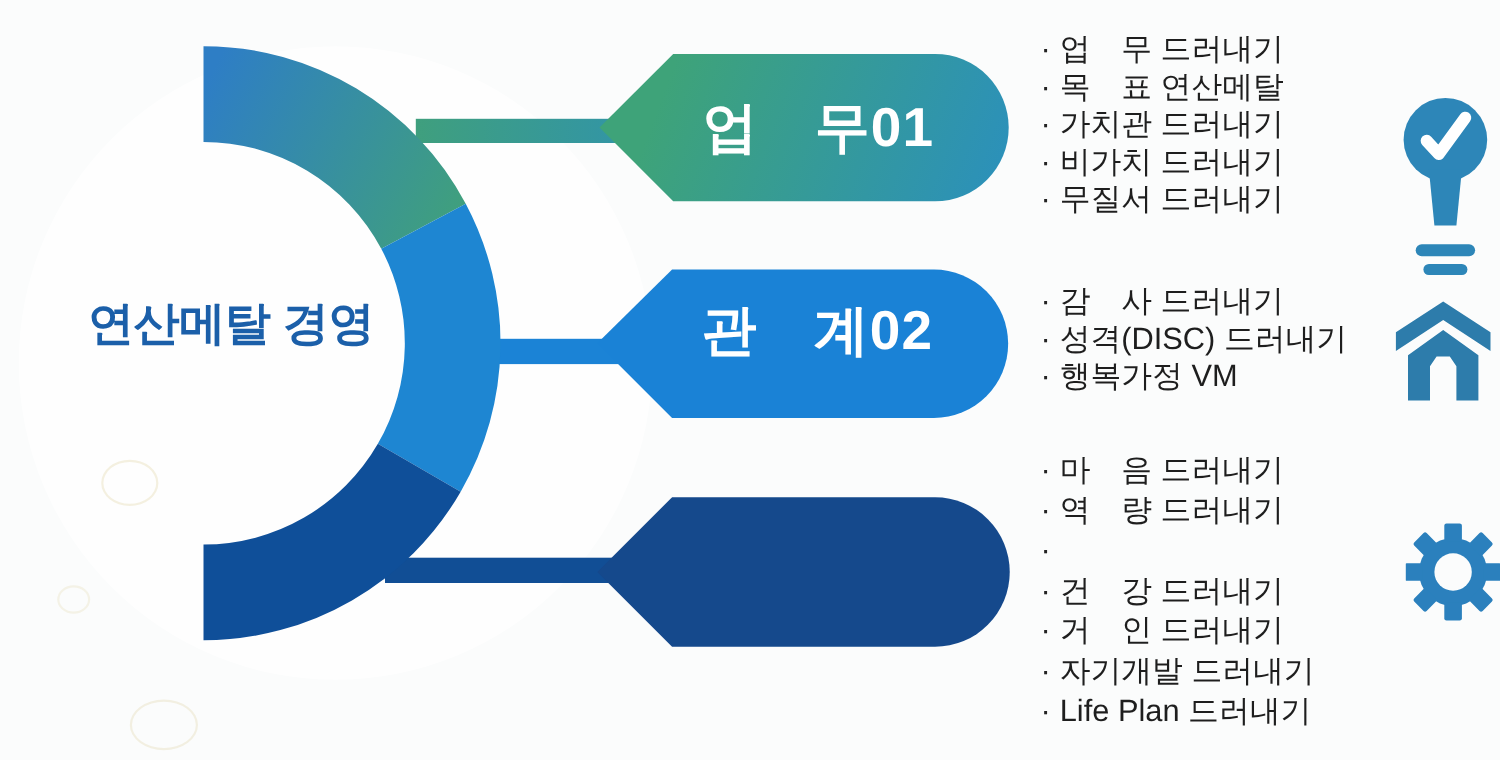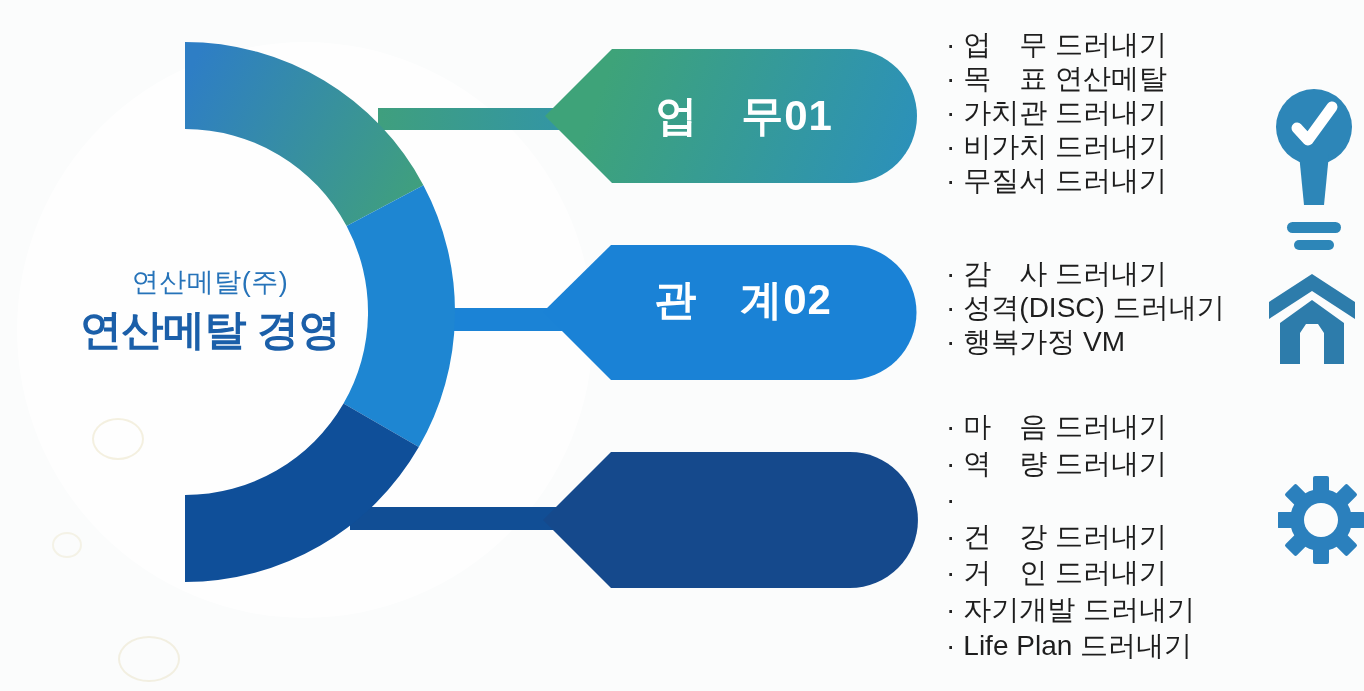--- a/index.html
+++ b/index.html
@@ -12,21 +12,21 @@
   .stage { position:absolute; inset:0; }
   svg.diagram { position:absolute; left:0; top:0; }
   .icon { position:absolute; }
 
   .title-block { position:absolute; left:40px; top:264px; width:340px; text-align:center; }
   .title-company { font-size:27px; color:#2673b9; letter-spacing:0.5px; }
   .title-main { font-size:42px; font-weight:800; color:#1b5fa9; margin-top:2px; letter-spacing:-0.5px; }
 
   .pill-label {
     position:absolute; display:flex; align-items:center; justify-content:center;
-    color:#ffffff; font-weight:700; font-size:42px; letter-spacing:1px;
+    color:#ffffff; font-weight:700; font-size:50px; letter-spacing:1px;
     padding-left:26px; pointer-events:none;
   }
   .pl1 { left:545px; top:49px;  width:372px; height:134px; }
   .pl2 { left:543px; top:245px; width:374px; height:110px; }
   .pl3 { left:543px; top:452px; width:375px; height:136px; }
 
   .list { position:absolute; left:946px; color:#1e1e1e; font-size:28px; }
   .l1 { top:28px; }
   .l2 { top:257px; }
   .l3 { top:409px; }
@@ -70,21 +70,20 @@
     <path fill="url(#gSeg1)" d="M185,42 A270,270 0 0 1 423.4,185.2 L346.6,226.1 A183,183 0 0 0 185,129 Z"></path>
     <path fill="#1e86d2" d="M423.4,185.2 A270,270 0 0 1 418.8,447 L343.5,403.5 A183,183 0 0 0 346.6,226.1 Z"></path>
     <path fill="#0f4f99" d="M418.8,447 A270,270 0 0 1 185,582 L185,495 A183,183 0 0 0 343.5,403.5 Z"></path>
 
     <path fill="url(#gPill1)" d="M545,116 L612,49 L850,49 A67,67 0 0 1 850,183 L612,183 Z"></path>
     <path fill="#1a82d6" d="M543,312 L611,245 L849,245 A67.5,67.5 0 0 1 849,380 L611,380 Z"></path>
     <path fill="#15498c" d="M543,520 L611,452 L850,452 A68,68 0 0 1 850,588 L611,588 Z"></path>
   </svg>
 
   <div class="title-block">
-    <div class="title-company">연산메탈(주)</div>
     <div class="title-main">연산메탈 경영</div>
   </div>
 
   <div class="pill-label pl1">업　무01</div>
   <div class="pill-label pl2">관　계02</div>
 
   <div class="list l1">
     <div class="li"><span class="dot">·</span><span class="txt">업　무 드러내기</span></div>
     <div class="li"><span class="dot">·</span><span class="txt">목　표 연산메탈</span></div>
     <div class="li"><span class="dot">·</span><span class="txt">가치관 드러내기</span></div>

